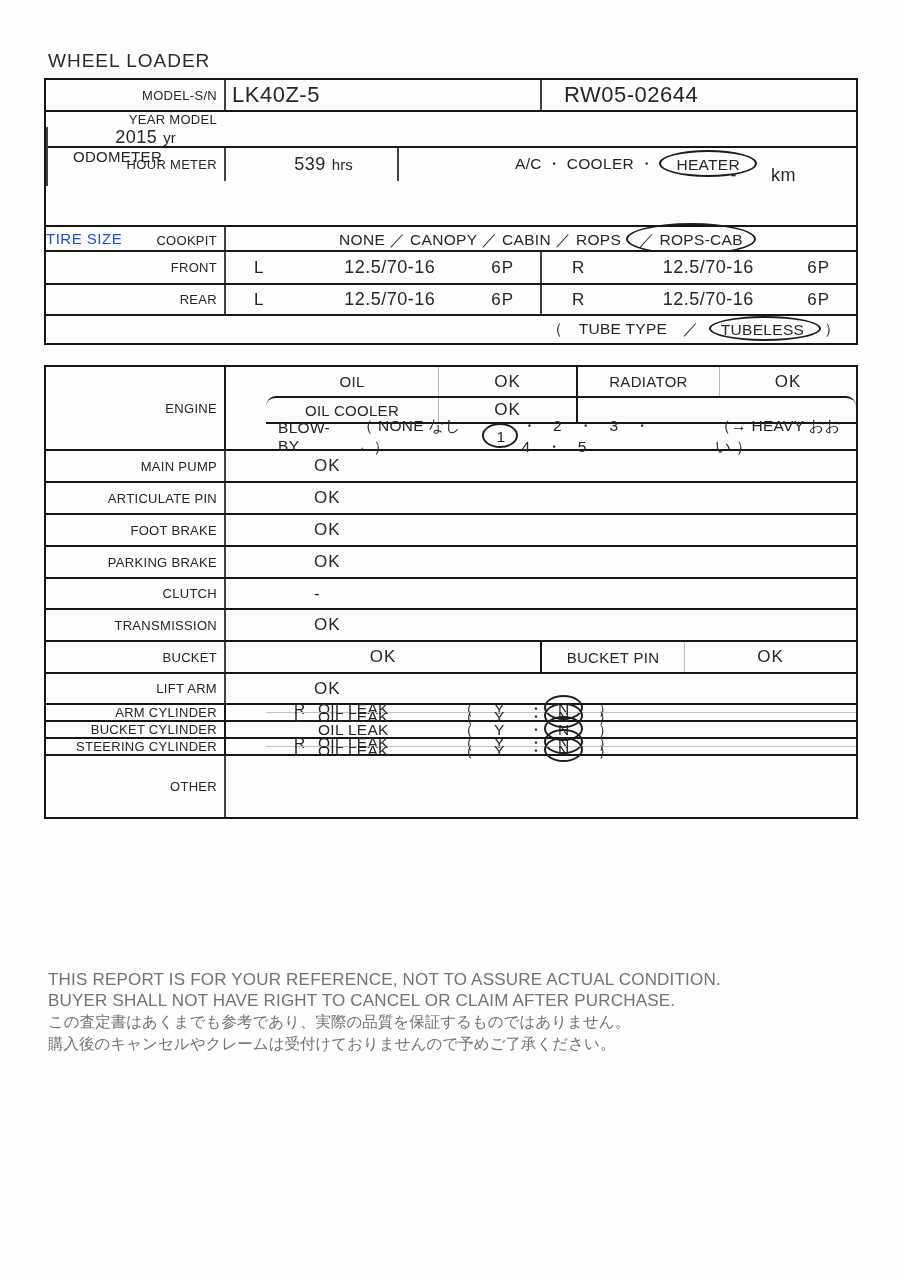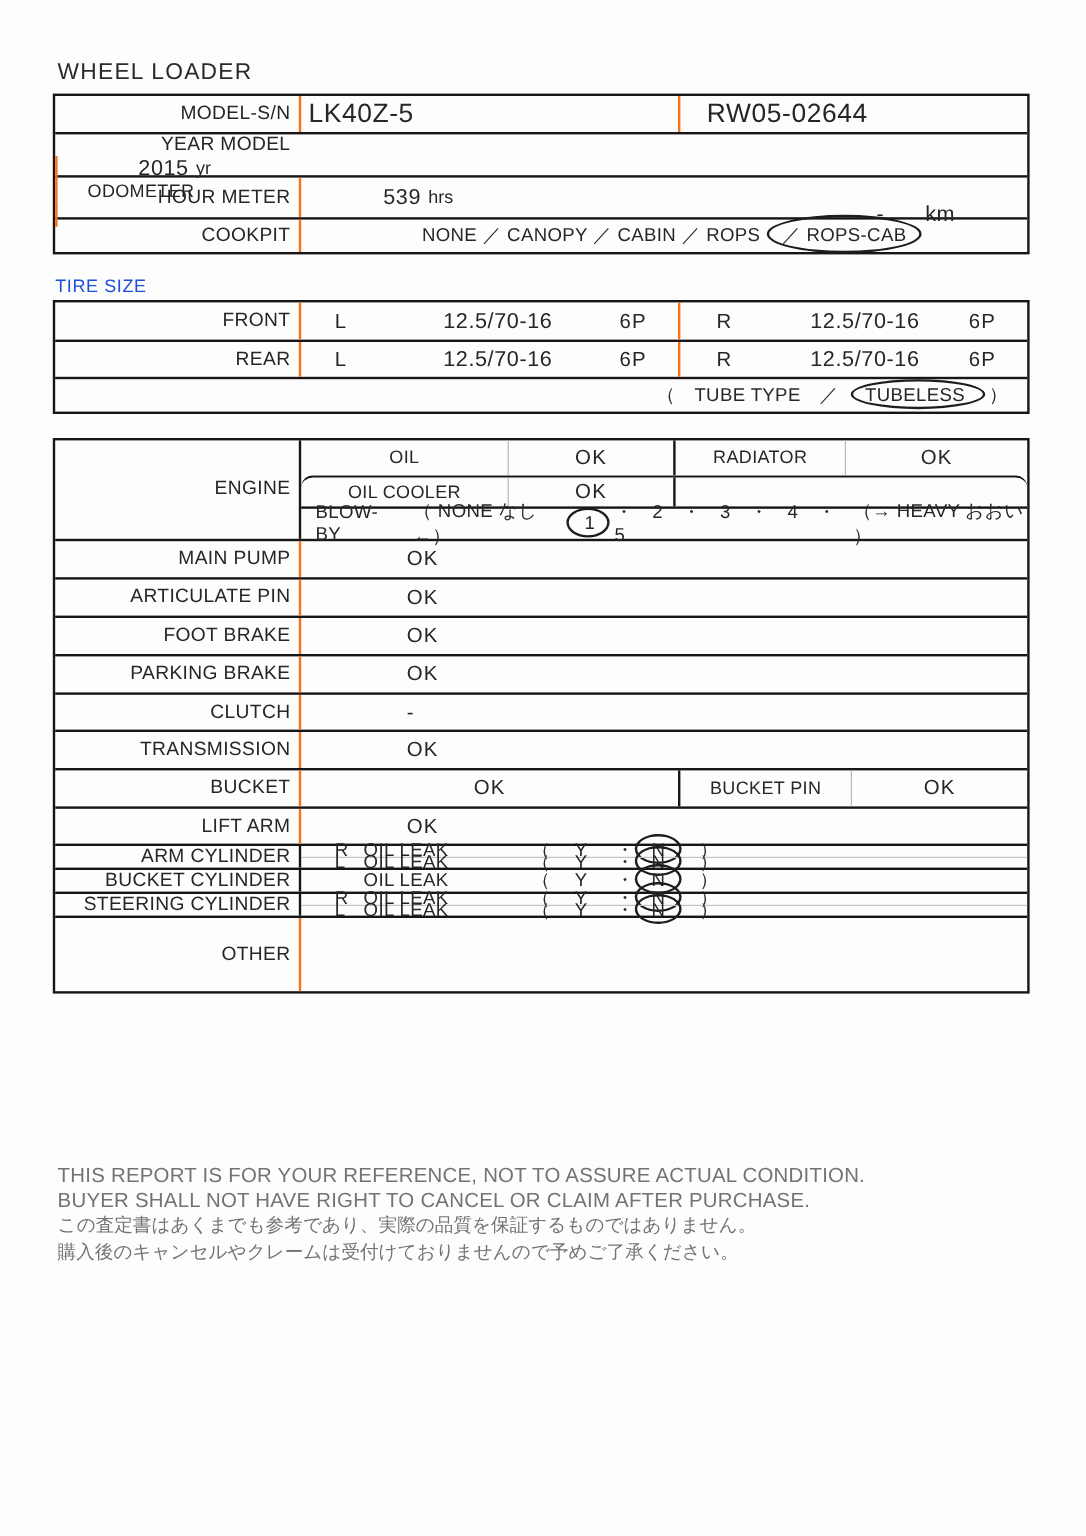--- a/index.html
+++ b/index.html
@@ -4,43 +4,43 @@
 <style>
   html,body{margin:0;padding:0;background:#888;}
   .page{position:relative;width:905px;height:1280px;background:#fdfdfd;margin:0 auto;
         font-family:"Liberation Sans","DejaVu Sans",sans-serif;color:#262626;overflow:hidden;}
   .doc-title{position:absolute;left:48px;top:50px;font-size:19px;letter-spacing:1px;color:#2b2b2b;}
   .sec-title{position:absolute;left:46px;top:230px;font-size:15px;letter-spacing:.5px;color:#1d4ed8;}
 
   .tbl{position:absolute;left:44px;width:814px;border:2px solid #161616;box-sizing:border-box;background:#fdfdfd;}
   .row{display:flex;box-sizing:border-box;border-top:2px solid #161616;}
   .row.first{border-top:none;}
-  .cell{box-sizing:border-box;display:flex;align-items:center;border-left:2px solid #f97316;min-width:0;}
+  .cell{box-sizing:border-box;display:flex;align-items:center;border-left:2px solid #404040;min-width:0;}
   .cell.nolb{border-left:none;}
-  .lblcol{width:203px;justify-content:flex-end;padding-right:7px;font-size:16px;letter-spacing:.3px;border-left:none;text-align:right;}
+  .lblcol{width:178px;justify-content:flex-end;padding-right:7px;font-size:13px;letter-spacing:.3px;border-left:none;text-align:right;}
   .big{font-size:22px;letter-spacing:.5px;}
   .mid{font-size:18px;letter-spacing:.5px;margin-left:24px;}
   .unit{font-size:15px;}
   .ok{font-size:17px;letter-spacing:1px;}
   .sm{font-size:15px;letter-spacing:.3px;}
   .smx{font-size:15.5px;letter-spacing:.3px;}
 
   
   .circ{position:relative;display:inline-block;}
   .circ::after{content:"";position:absolute;border:2px solid #1d1d1d;border-radius:50%;pointer-events:none;}
   .circ-heater::after{left:-17px;right:-17px;top:-6px;bottom:-3px;}
   .circ-rops::after{left:-13px;right:-13px;top:-7px;bottom:-4px;}
   .circ-tube::after{left:-12px;right:-17px;top:-5px;bottom:-2px;}
   .circ-num::after{left:-15px;right:-12px;top:-5px;bottom:-2px;}
   .circ-n::after{left:-14px;right:-13px;top:-5px;bottom:-2px;}
 
   
   .block{display:flex;box-sizing:border-box;border-top:2px solid #161616;}
   .subcol{flex:1;display:flex;flex-direction:column;border-left:2px solid #161616;box-sizing:border-box;min-width:0;}
-  .subrow{display:flex;box-sizing:border-box;border-top:2px solid #161616;min-width:0;}
+  .subrow{display:flex;box-sizing:border-box;border-top:2px solid #161616;min-width:0;margin-left:40px;}
   .subrow.first{border-top:none;}
   .subrow.thin{border-top:1px solid #c2c2c2;}
   .scell{box-sizing:border-box;display:flex;align-items:center;justify-content:center;min-width:0;}
   .brk{border-right:2px solid #161616;}
   .brt{border-right:1px solid #b8b8b8;}
 
   
   .lr{position:relative;flex:1;}
   .lr span{position:absolute;top:50%;transform:translateY(-50%);font-size:15.5px;letter-spacing:.3px;white-space:nowrap;}
   .lk-side{left:28px;}
@@ -81,22 +81,26 @@
         <span class="mid">-</span>
         <span class="mid">km</span>
       </div>
     </div>
     <div class="row" style="height:35px;">
       <div class="cell lblcol">HOUR METER</div>
       <div class="cell" style="width:173px;justify-content:center;gap:6px;">
         <span class="mid">539</span>
         <span class="unit">hrs</span>
       </div>
-    </div>
-    <div class="row" style="height:29px;">
+      <div class="cell smx" style="flex:1;justify-content:center;">
+        <span>A/C ・ COOLER ・</span>
+        <span class="circ circ-heater" style="margin-left:22px;">HEATER</span>
+      </div>
+    </div>
+    <div class="row" style="height:29px;margin-top:44px;">
       <div class="cell lblcol">COOKPIT</div>
       <div class="cell smx" style="flex:1;justify-content:center;">
         <span>NONE ／ CANOPY ／ CABIN ／ ROPS</span>
         <span class="circ circ-rops" style="margin-left:18px;">／ ROPS-CAB</span>
       </div>
     </div>
   </div>
 
   <div class="sec-title">TIRE SIZE</div>
   <div class="tbl" style="top:250px;">

